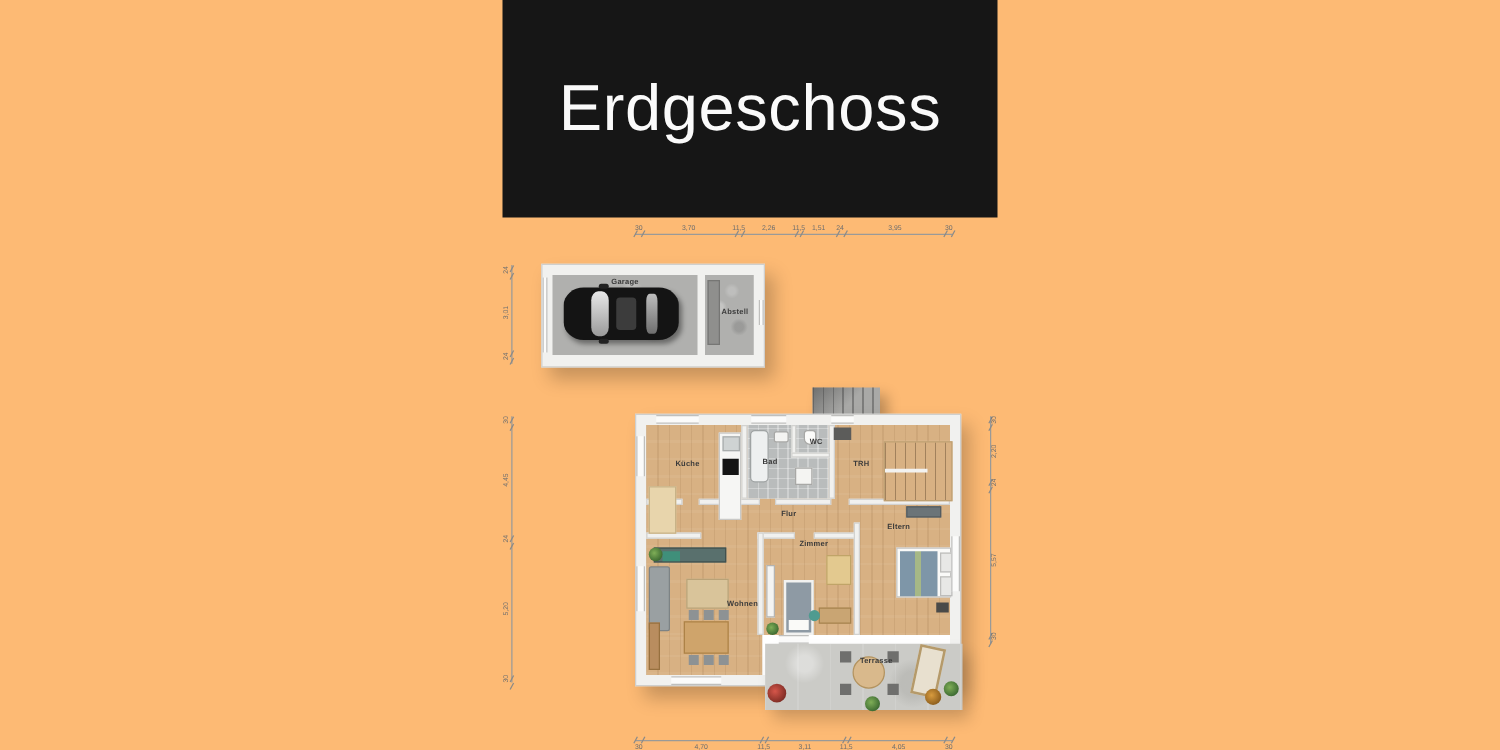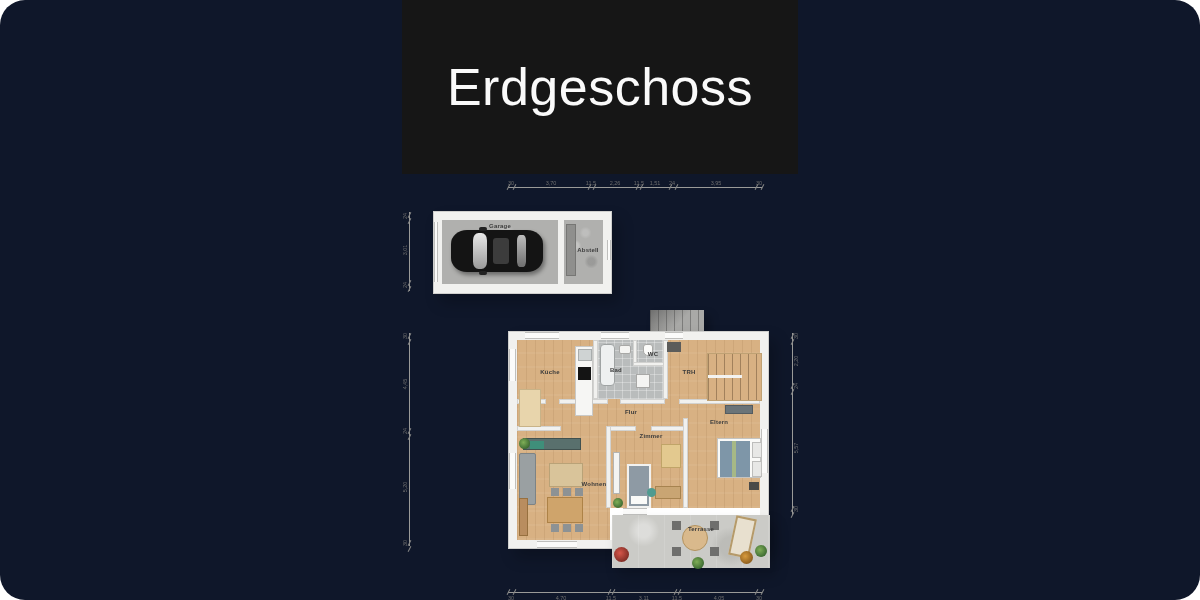--- a/index.html
+++ b/index.html
@@ -1,17 +1,17 @@
 <!DOCTYPE html>
 <html><head>
 <meta charset="utf-8">
 <style>
   html,body{margin:0;padding:0;background:#ffffff;}
-  #stage{position:relative;width:1200px;height:600px;overflow:hidden;background:#0f172a;
-         font-family:"Liberation Sans",sans-serif;border-radius:25px;}
+  #stage{position:relative;width:1200px;height:600px;overflow:hidden;background:#fdba74;
+         font-family:"Liberation Sans",sans-serif;}
   .abs{position:absolute;}
 
   
   #banner{left:402px;top:0;width:396px;height:174px;background:#161616;
           display:flex;align-items:center;justify-content:center;}
   #banner h1{color:#fafafa;font-size:52px;font-weight:500;letter-spacing:.5px;margin:0;}
 
   
   .shell{background:#f1f1ef;border:1px solid #cfcfcd;box-shadow:7px 9px 14px rgba(0,0,0,.22);}
   .wood{background:#d8b183;

